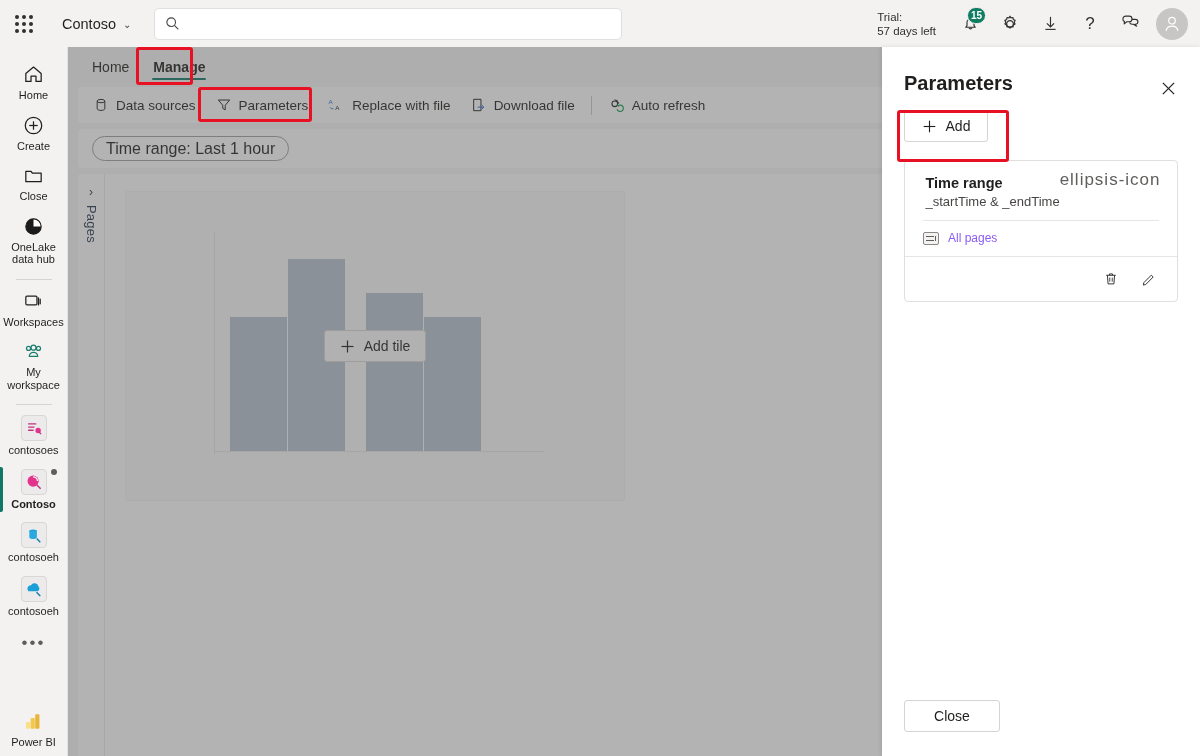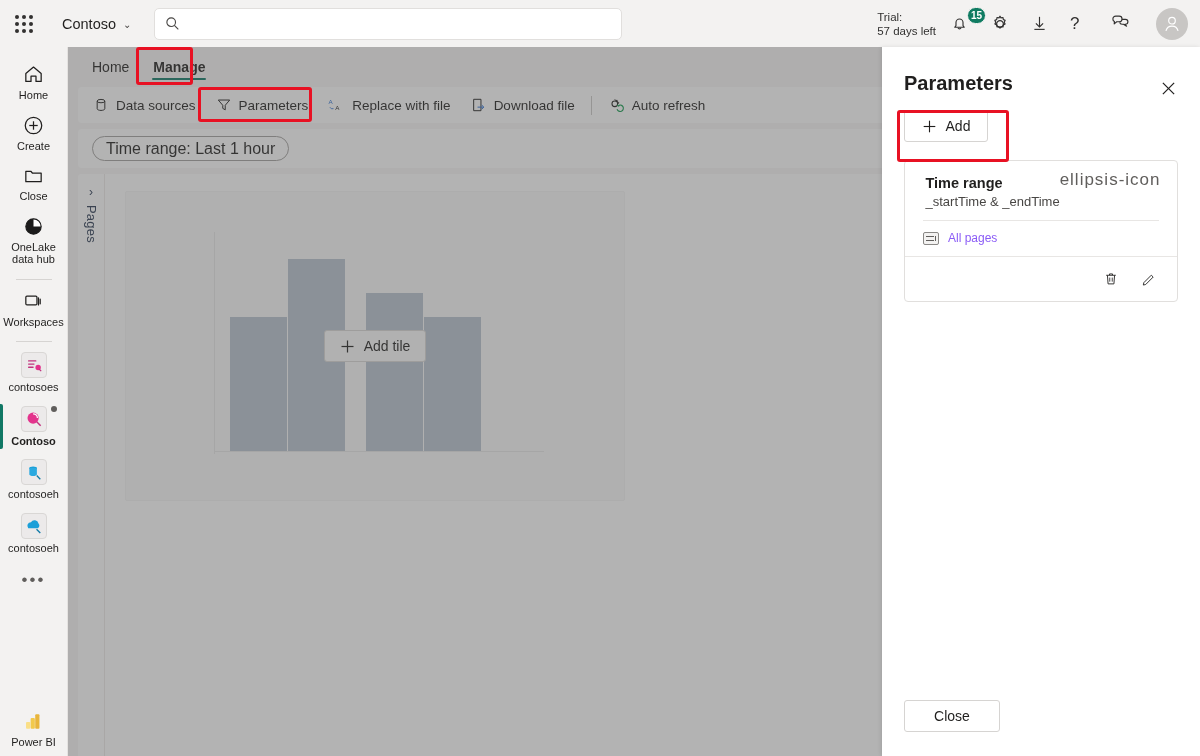--- a/index.html
+++ b/index.html
@@ -45,21 +45,21 @@
   }
   .searchbox input::placeholder { color: #605e5c; }
   .header-right {
     margin-left: auto; display: flex; align-items: center; height: 47px;
   }
   .trial {
     font-size: 11.5px; line-height: 14px; color: #323130;
     text-align: left; margin-right: 14px;
   }
   .hicon {
-    width: 40px; height: 40px; display: flex; align-items: center; justify-content: flex-start;
+    width: 40px; height: 40px; display: flex; align-items: center; justify-content: center;
     position: relative; cursor: pointer; color: #323130;
   }
   .badge {
     position: absolute; top: 3px; right: 4px;
     min-width: 17px; height: 17px; border-radius: 9px;
     background: #107c62; color: #fff; font-size: 10px; font-weight: bold;
     display: flex; align-items: center; justify-content: center;
     padding: 0 3px; border: 1.5px solid #f3f2f1;
   }
   .avatar {
@@ -362,20 +362,29 @@
     <div class="rail-sep"></div>
 
     <div class="rail-item">
       <svg width="23" height="23" viewBox="0 0 24 24">
         <rect x="4" y="6.4" width="11.6" height="9.2" rx="1.2" fill="none" stroke="#201f1e" stroke-width="1.3"></rect>
         <path d="M17.2 8.2v7.4M19 9.6v4.8" fill="none" stroke="#201f1e" stroke-width="1.3" stroke-linecap="round"></path>
       </svg>
       <span class="lbl">Workspaces</span>
     </div>
 
+    <div class="rail-item">
+      <svg width="23" height="23" viewBox="0 0 24 24">
+        <circle cx="12" cy="8" r="2.6" fill="none" stroke="#1a7f6e" stroke-width="1.3"></circle>
+        <circle cx="6.8" cy="8.8" r="2.1" fill="none" stroke="#1a7f6e" stroke-width="1.3"></circle>
+        <circle cx="17.2" cy="8.8" r="2.1" fill="none" stroke="#1a7f6e" stroke-width="1.3"></circle>
+        <path d="M7.6 17.2a4.4 4.4 0 0 1 8.8 0z" fill="none" stroke="#1a7f6e" stroke-width="1.3"></path>
+      </svg>
+      <span class="lbl">My workspace</span>
+    </div>
 
     <div class="rail-sep"></div>
 
     <div class="rail-item">
       <div class="ws-tile">
         <svg width="18" height="18" viewBox="0 0 20 20">
           <path d="M4 5.5h8M4 9h6M4 12.5h5" stroke="#c2337e" stroke-width="1.4" stroke-linecap="round" fill="none"></path>
           <circle cx="14.6" cy="12.8" r="3" fill="#e3338c"></circle>
           <path d="M15.6 14.4l2.4 2.4" stroke="#c2337e" stroke-width="1.4"></path>
         </svg>

